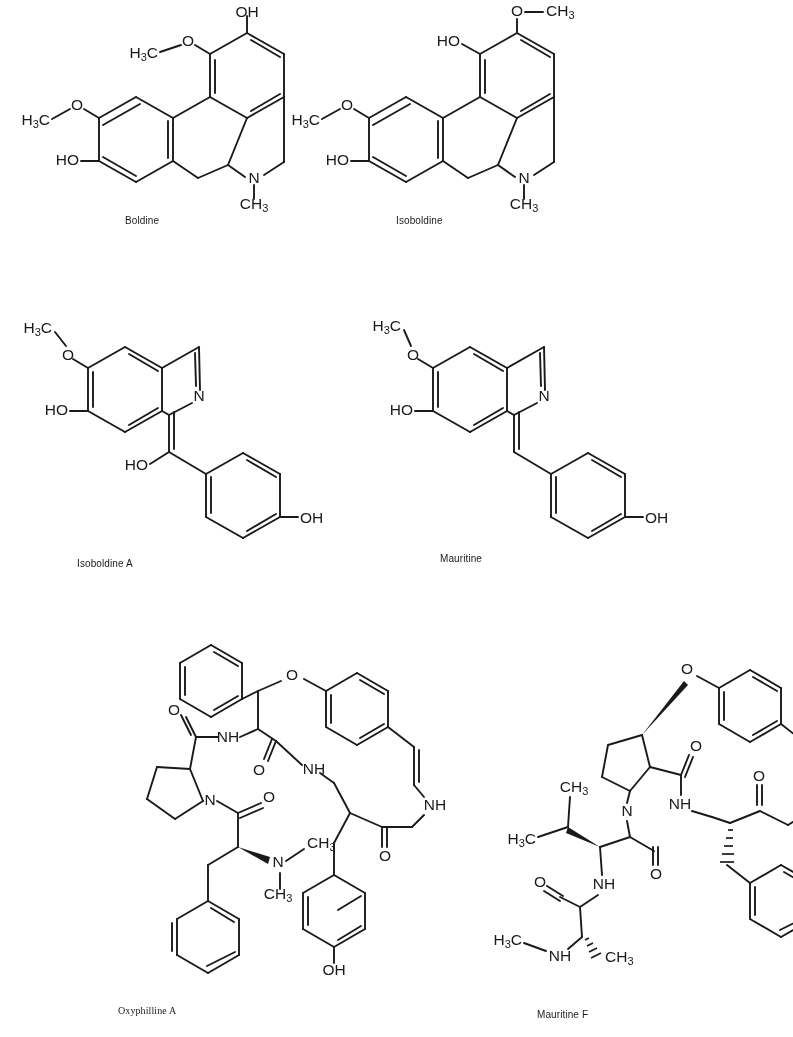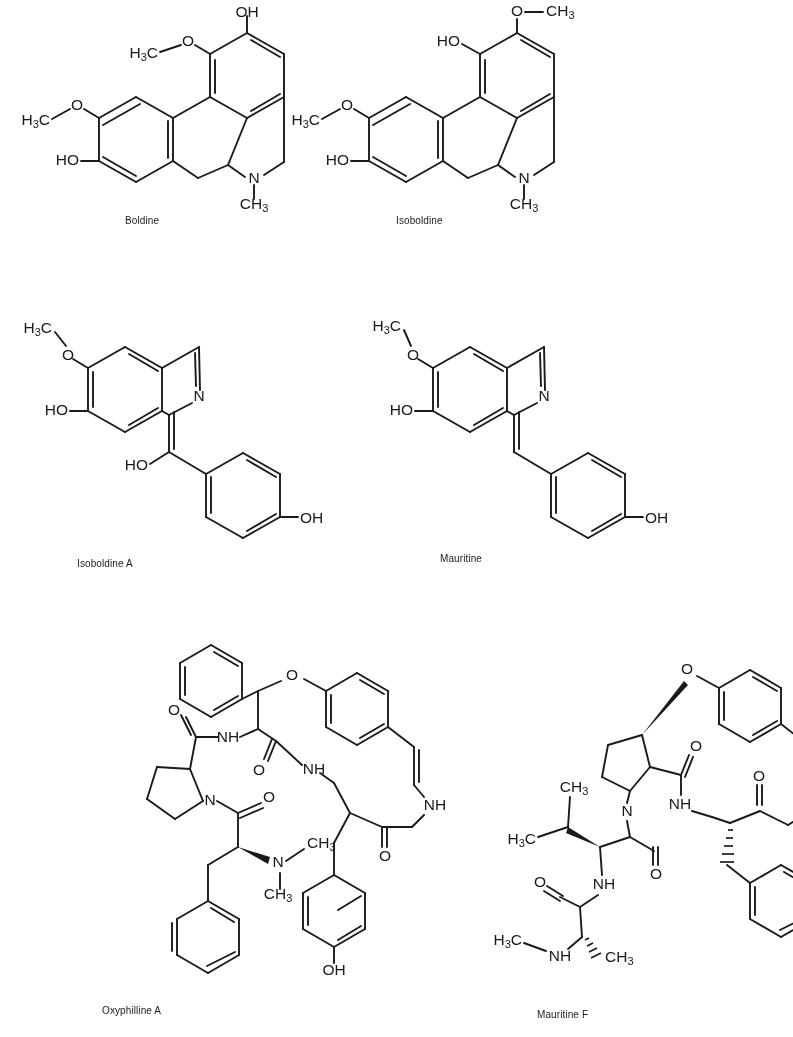--- a/index.html
+++ b/index.html
@@ -368,21 +368,21 @@
         <text class="atom" x="373" y="181" text-anchor="middle">NH</text>
         <text class="atom" x="323" y="232" text-anchor="middle">O</text>
         <text class="atom" x="148" y="176" text-anchor="middle">N</text>
         <text class="atom" x="207" y="173" text-anchor="middle">O</text>
         <text class="atom" x="216" y="238" text-anchor="middle">N</text>
         <text class="atom" x="245" y="219" text-anchor="start">CH<tspan class="sub" dy="4">3</tspan></text>
         <text class="atom" x="216" y="270" text-anchor="middle">CH<tspan class="sub" dy="4">3</tspan></text>
         <text class="atom" x="272" y="346" text-anchor="middle">OH</text>
       </g>
     </svg>
-    <div class="cap-label" style="left:40px;top:380px;">Oxyphilline A</div>
+    <div class="cap-label" style="left:56px;top:380px;font-family:Liberation Serif, serif;">Oxyphilline A</div>
   </div>
 
   <div class="panel" style="left:440px;top:625px;">
     <svg class="struct-svg" width="353" height="370" viewBox="0 0 353 370">
       <g>
 
         <path class="bond" d="M225,51 L247,63"></path>
 
         <path class="bond" d="M247,63 L247,99"></path>
         <path class="bond" d="M252,67 L252,95"></path>

